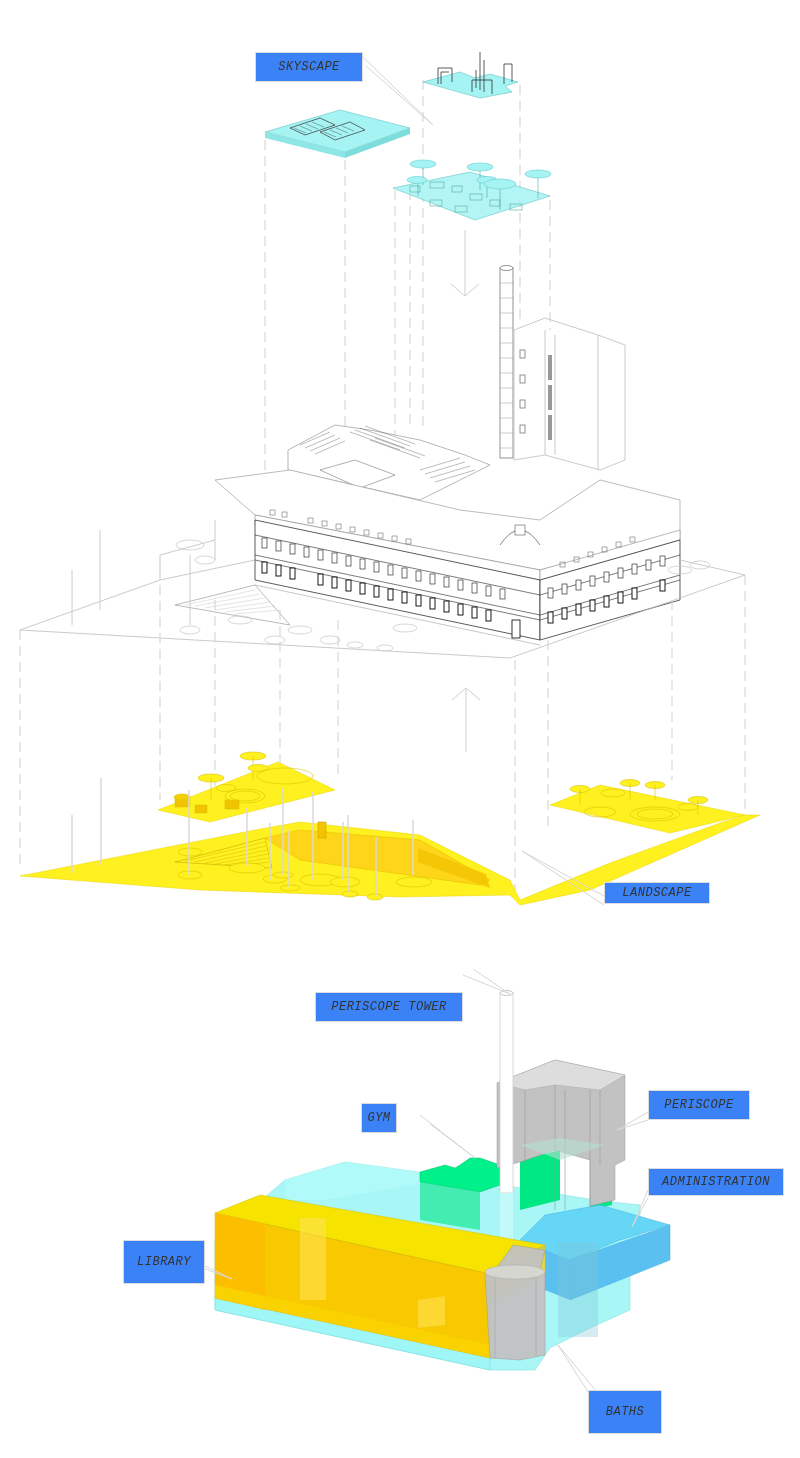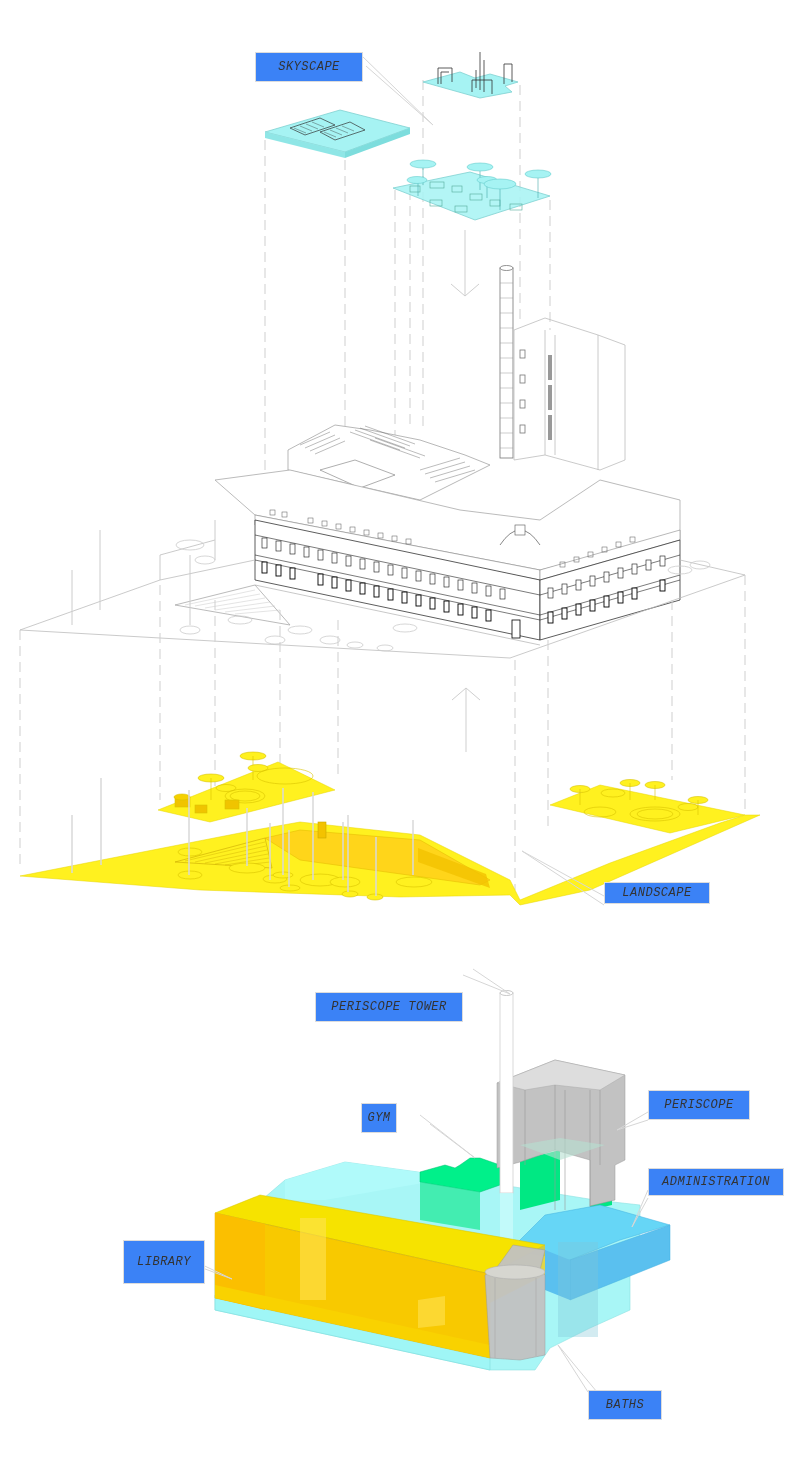--- a/index.html
+++ b/index.html
@@ -462,13 +462,13 @@
   </g>
 </svg>
 
 <div class="callout" style="left:255px; top:52px; width:108px; height:30px;">SKYSCAPE</div>
 <div class="callout" style="left:604px; top:882px; width:106px; height:22px;">LANDSCAPE</div>
 <div class="callout" style="left:315px; top:948px; width:148px; height:30px;margin-top:44px;">PERISCOPE TOWER</div>
 <div class="callout" style="left:361px; top:1103px; width:36px; height:30px;">GYM</div>
 <div class="callout" style="left:648px; top:1090px; width:102px; height:30px;">PERISCOPE</div>
 <div class="callout" style="left:648px; top:1168px; width:136px; height:28px;">ADMINISTRATION</div>
 <div class="callout" style="left:90px; top:1240px; width:82px; height:44px;margin-left:33px;">LIBRARY</div>
-<div class="callout" style="left:588px; top:1390px; width:74px; height:30px;">BATHS</div>
+<div class="callout" style="left:588px; top:1390px; width:74px; height:44px;">BATHS</div>
 
 </body></html>

